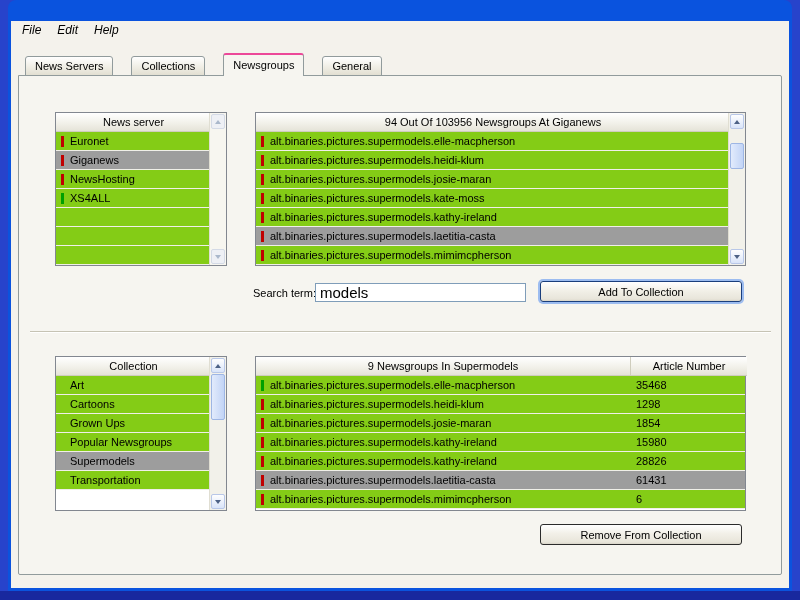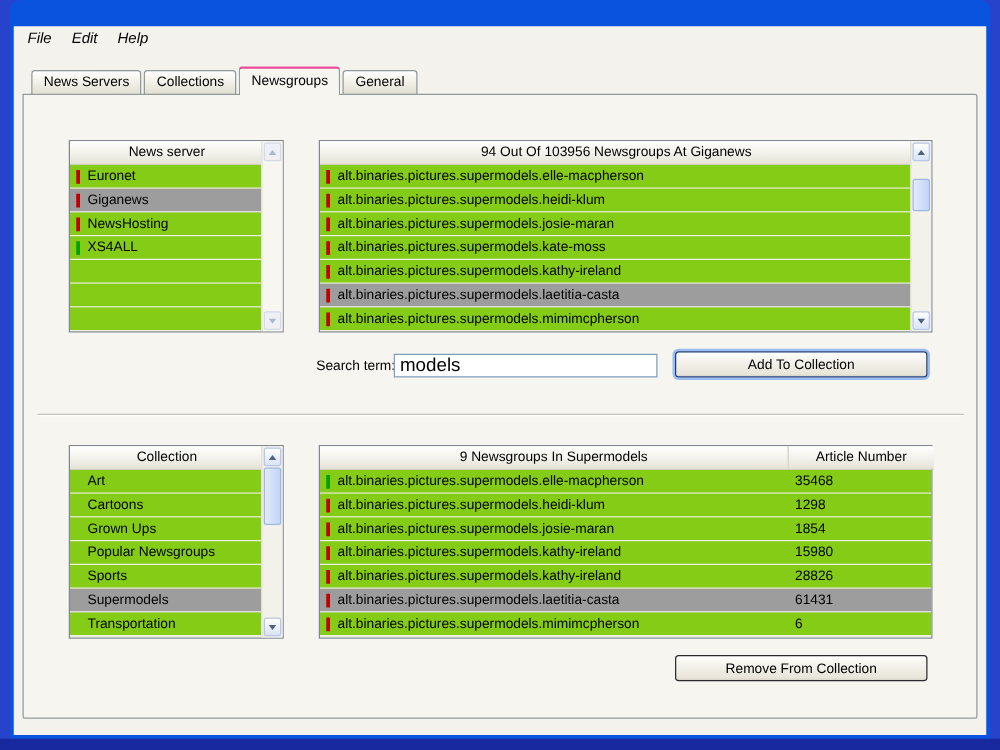--- a/index.html
+++ b/index.html
@@ -26,21 +26,21 @@
           line-height:1; cursor:default; }
 
   
   #client { position:absolute; left:3px; top:21px; right:3px; bottom:3px; background:#f4f2ec; }
   #menubar { position:absolute; left:3px; top:21px; right:3px; height:21px; display:flex; align-items:flex-start;
              padding-left:3px; font-size:12px;font-style:italic; }
   .menu-item { padding:2px 8px; }
 
   
   #tabstrip { position:absolute; left:17px; top:53px; height:23px; display:flex; align-items:flex-end; z-index:4; }
-  .tab { height:20px; line-height:19px; padding:0 9px; margin-right:2px; font-size:11px;
+  .tab { height:20px; line-height:19px; padding:0 9px; margin-right:18px; font-size:11px;
          background:linear-gradient(180deg,#ffffff,#f0eee5 55%,#e2dfd2);
          border:1px solid #919b9c; border-radius:3px 3px 0 0; }
   .tab.active { height:23px; line-height:21px; background:#f6f5f0; border-bottom:none;
                 border-top:2px solid #ec4899; z-index:5; }
 
   #tabpanel { position:absolute; left:10px; top:75px; width:764px; height:500px;
               background:#f6f5f0; border:1px solid #919b9c; border-radius:0 2px 2px 2px; z-index:1; }
 
   
   .list { position:absolute; background:#fff; border:1px solid #828790; z-index:2; }
@@ -224,24 +224,20 @@
             <span class="txt">Cartoons</span>
           </div>
         <div class="row">
             <span class="ind none"></span>
             <span class="txt">Grown Ups</span>
           </div>
         <div class="row">
             <span class="ind none"></span>
             <span class="txt">Popular Newsgroups</span>
           </div>
-        <div class="row">
-            <span class="ind none"></span>
-            <span class="txt">Sports</span>
-          </div>
         <div class="row sel">
             <span class="ind none"></span>
             <span class="txt">Supermodels</span>
           </div>
         <div class="row">
             <span class="ind none"></span>
             <span class="txt">Transportation</span>
           </div>
       </div>
       <div class="sb">

